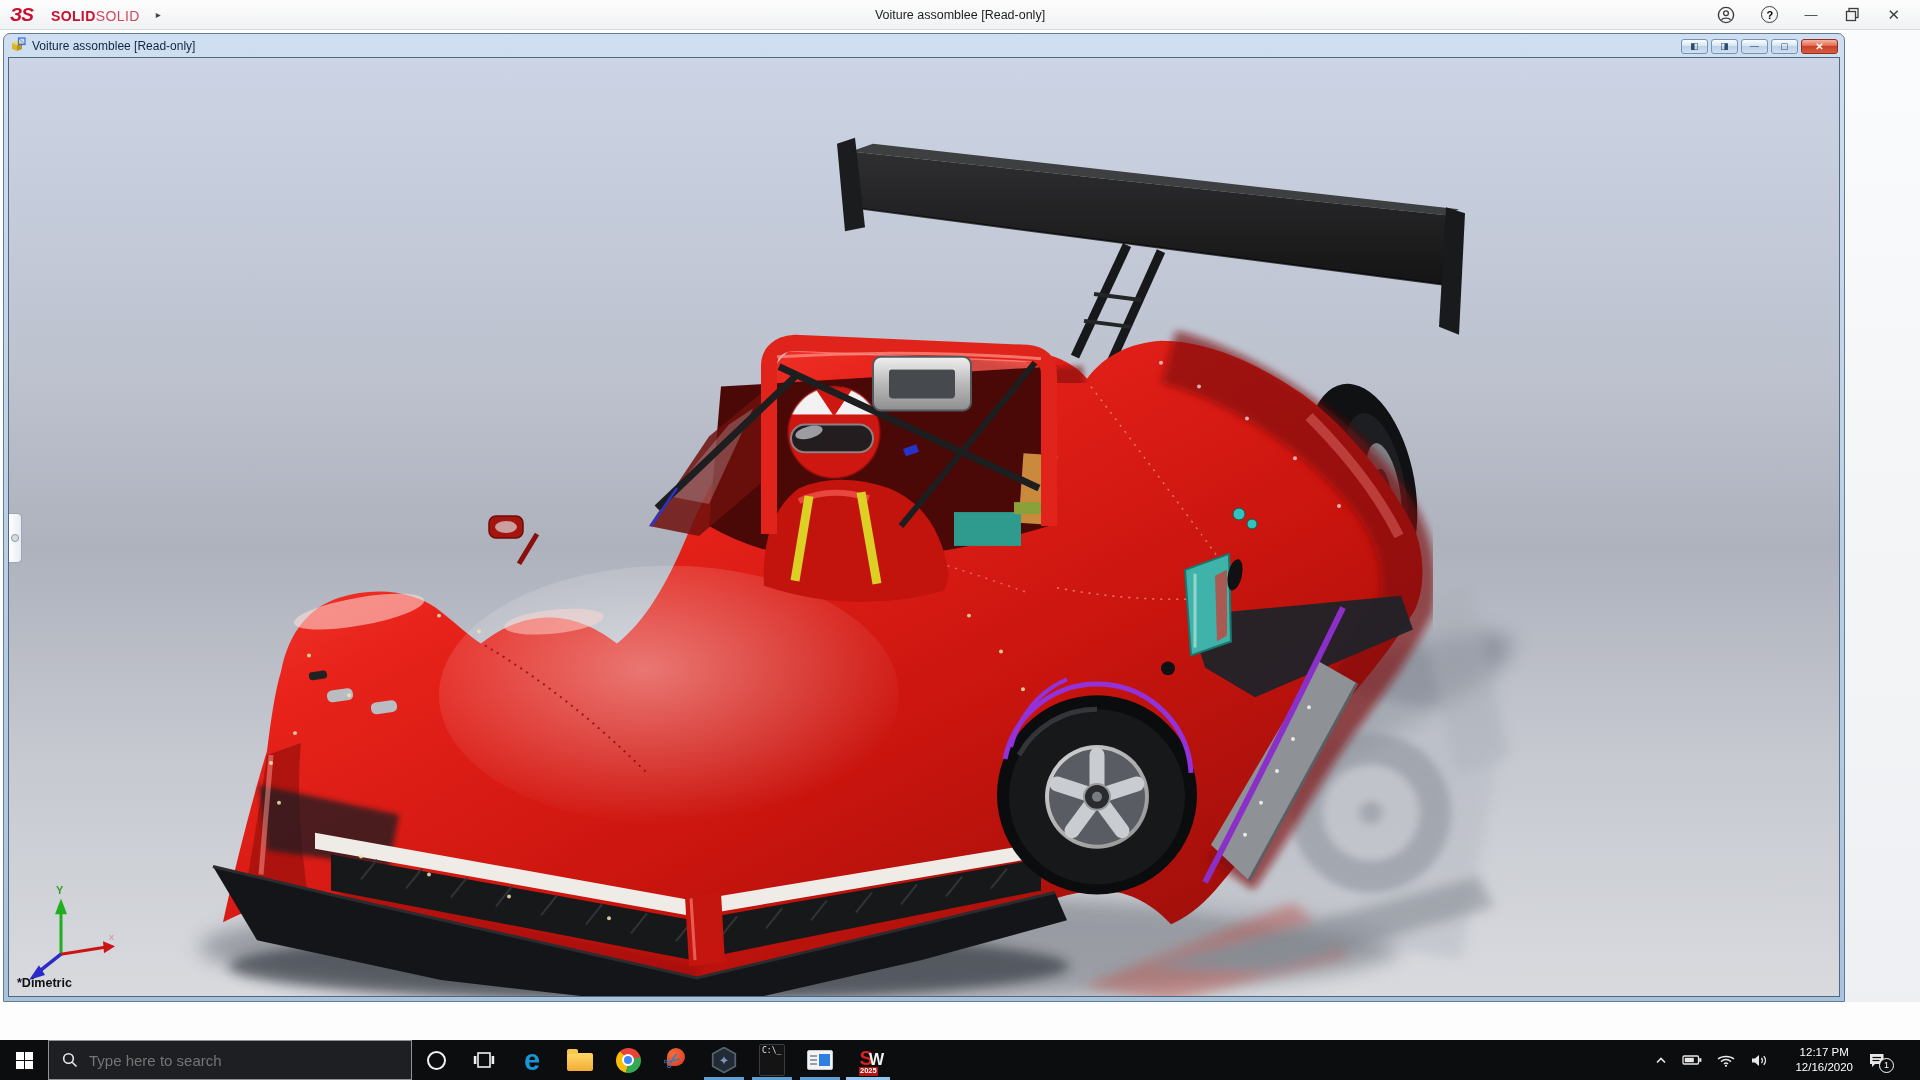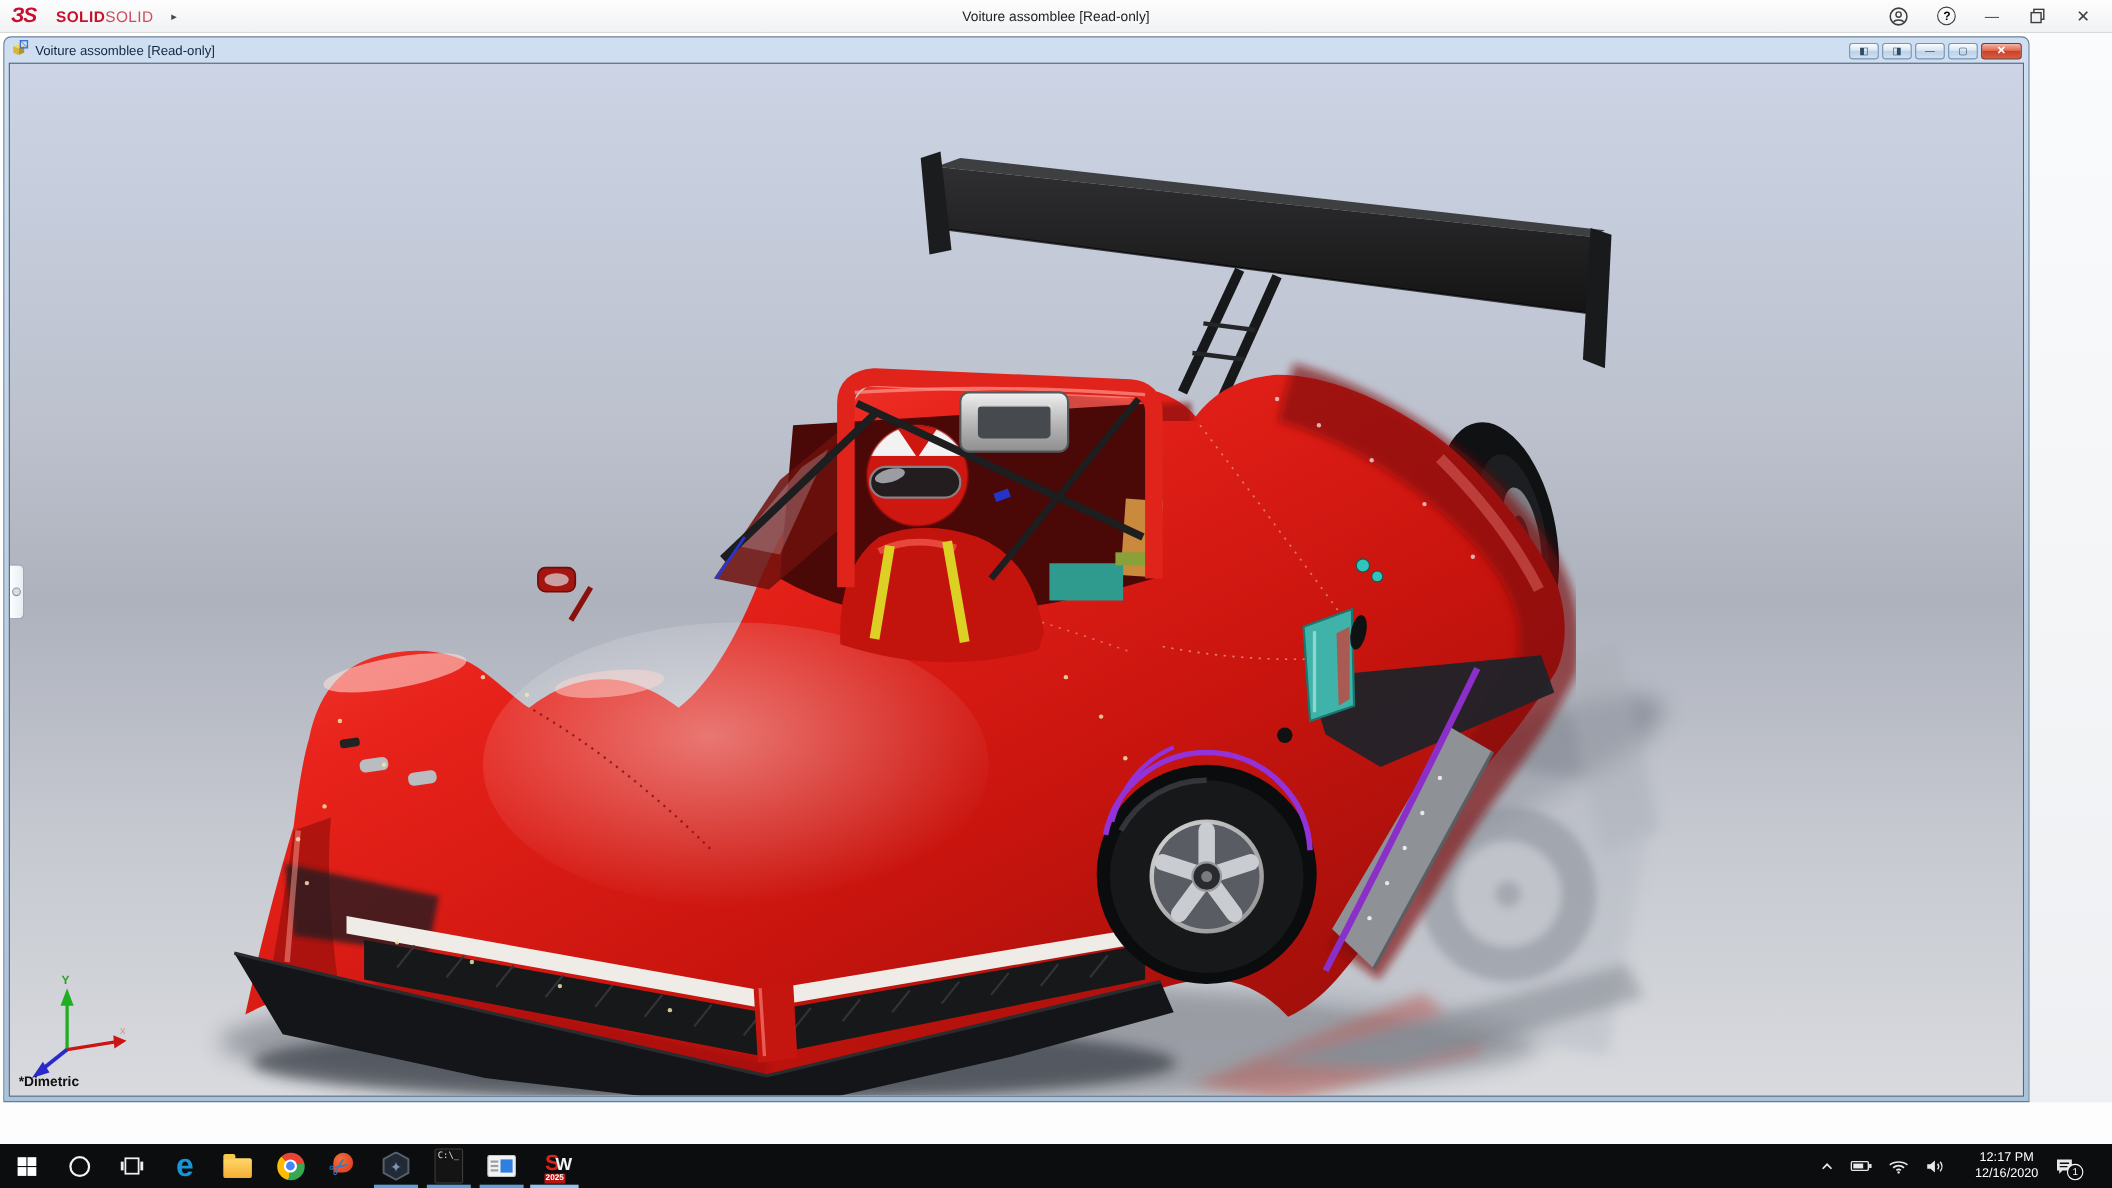--- a/index.html
+++ b/index.html
@@ -444,20 +444,27 @@
 
 <div class="taskbar">
   <div class="tb-start">
     <span class="win-flag">
         <span></span>
         <span></span>
         <span></span>
         <span></span>
       </span>
   </div>
+  <div class="tb-search">
+    <svg width="16" height="16" viewBox="0 0 16 16">
+      <circle cx="6.5" cy="6.5" r="4.8" fill="none" stroke="#e8e8e8" stroke-width="1.6"></circle>
+      <line x1="10.2" y1="10.2" x2="14.5" y2="14.5" stroke="#e8e8e8" stroke-width="1.6"></line>
+    </svg>
+    <input type="text" placeholder="Type here to search" style="">
+  </div>
   <div class="tb-apps">
     <div class="tb-app">
         <span class="cortana-ring"></span>
       </div>
     <div class="tb-app">
       <svg width="22" height="18" viewBox="0 0 22 18">
         <rect x="5" y="2" width="12" height="14" fill="none" stroke="#f0f0f0" stroke-width="1.6"></rect>
         <rect x="0.8" y="5" width="2.6" height="8" fill="#f0f0f0"></rect>
         <rect x="18.6" y="5" width="2.6" height="8" fill="#f0f0f0"></rect>
       </svg>

